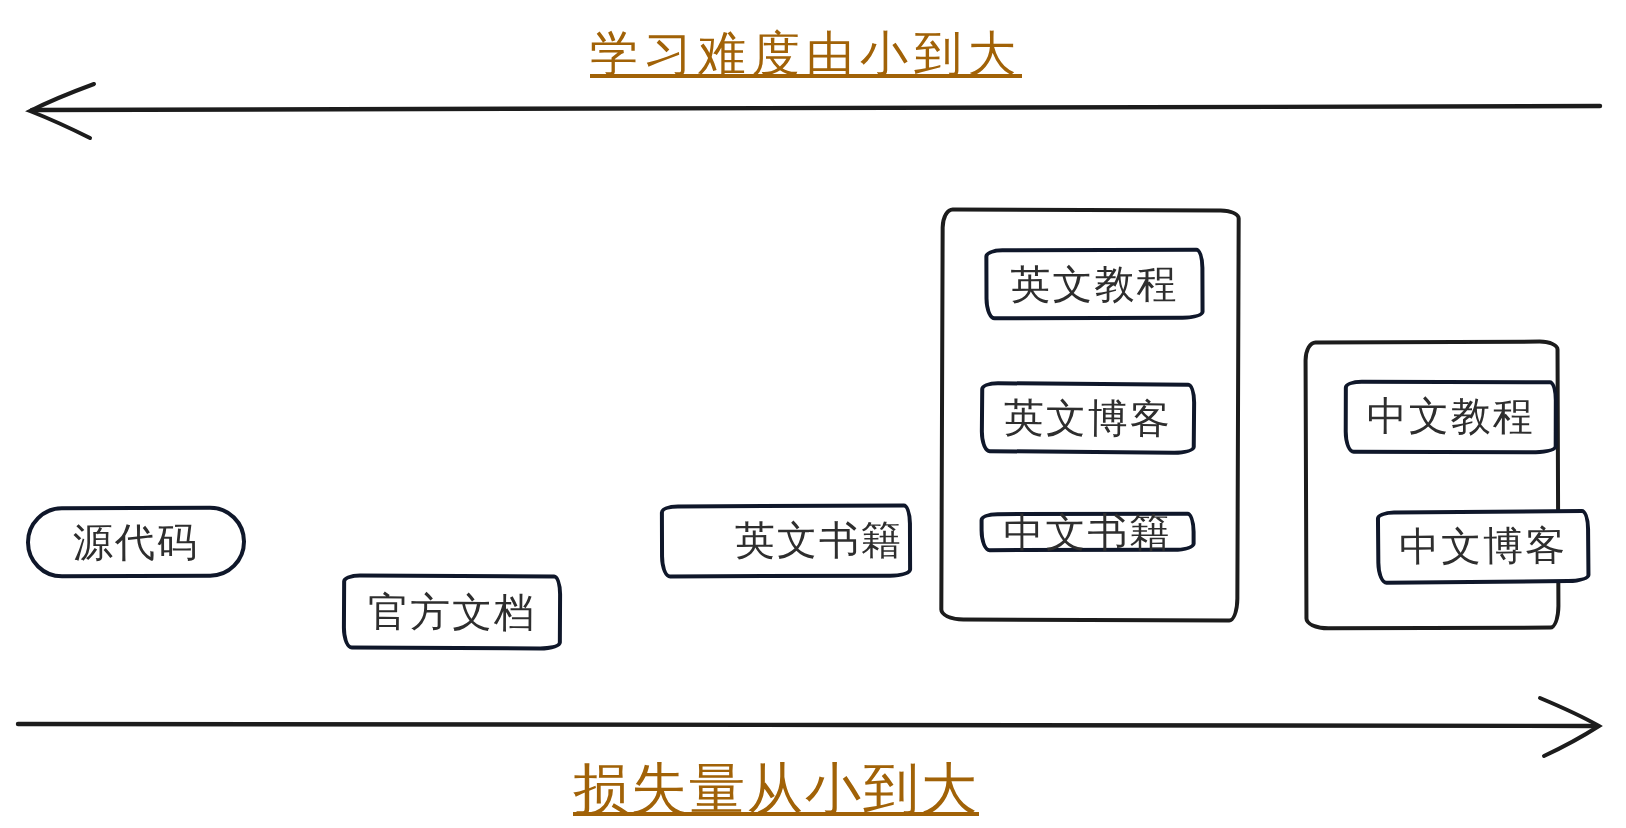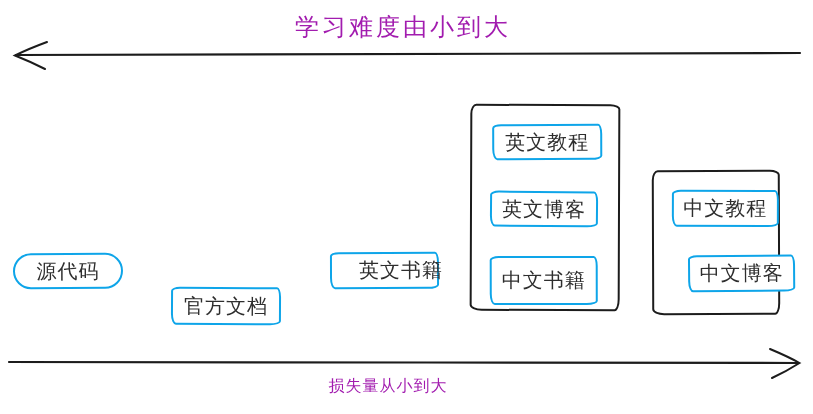--- a/index.html
+++ b/index.html
@@ -12,48 +12,49 @@
     width: 813px;
     height: 414px;
     background: #ffffff;
     font-family: "Liberation Sans", "DejaVu Sans", sans-serif;
     color: #2d2d2d;
     overflow: hidden;
   }
   .axis-label {
     position: absolute;
     white-space: nowrap;
-    color: #a21caf;
+    color: #a16207;
     transform: translateX(-50%);
+    text-decoration: underline;
   }
   .axis-label.top {
     left: 403px;
     top: 11px;
     font-size: 24px;
     letter-spacing: 3px;
   }
   .axis-label.bottom {
     left: 388px;
     top: 376px;
-    font-size: 16px;
+    font-size: 28px;
     letter-spacing: 1px;
   }
   .arrow-svg {
     position: absolute;
     left: 0;
     width: 813px;
     overflow: visible;
   }
   .arrow-svg.top { top: 36px; height: 42px; }
   .arrow-svg.bottom { top: 344px; height: 46px; }
 
   
   .sketch-box {
     position: absolute;
-    border: 2px solid #0ea5e9;
+    border: 2px solid #0f172a;
     border-radius: 9px 4px 11px 5px / 4px 10px 4px 11px;
     background: #ffffff;
     display: flex;
     align-items: center;
     justify-content: center;
     box-sizing: border-box;
   }
   .sketch-box .lbl {
     font-size: 20px;
     letter-spacing: 1px;
@@ -63,27 +64,27 @@
   .group-box {
     position: absolute;
     border: 2px solid #1c1c1c;
     border-radius: 6px 10px 5px 12px / 10px 5px 12px 6px;
     background: #ffffff;
     box-sizing: border-box;
   }
   
   .b-src  { left: 13px;  top: 253px; width: 110px; height: 36px; transform: rotate(-0.25deg); border-radius: 18px; }
   .b-doc  { left: 171px; top: 252px; width: 110px; height: 38px; transform: rotate(0.3deg); margin-top: 35px; }
-  .b-enbk { left: 330px; top: 252px; width: 109px; height: 37px; transform: rotate(-0.2deg); padding-left: 33px; }
+  .b-enbk { left: 330px; top: 252px; width: 126px; height: 37px; transform: rotate(-0.2deg); padding-left: 33px; }
 
   
   .g1 { left: 470px; top: 104px; width: 150px; height: 207px; transform: rotate(0.2deg); }
   .g1 .b-entut { left: 20px; top: 18px;  width: 110px; height: 36px; transform: rotate(-0.4deg); }
   .g1 .b-enblg { left: 18px; top: 85px;  width: 108px; height: 36px; transform: rotate(0.3deg); }
-  .g1 .b-cnbk  { left: 18px; top: 150px; width: 108px; height: 49px; transform: rotate(-0.3deg); }
+  .g1 .b-cnbk  { left: 18px; top: 150px; width: 108px; height: 20px; transform: rotate(-0.3deg); }
 
   
   .g2 { left: 652px; top: 170px; width: 128px; height: 145px; transform: rotate(-0.2deg); }
   .g2 .b-cntut { left: 18px; top: 18px; width: 107px; height: 37px; transform: rotate(0.35deg); }
   .g2 .b-cnblg { left: 34px; top: 83px; width: 107px; height: 37px; transform: rotate(-0.3deg); }
 </style>
 </head>
 <body>
 
 <div class="stage">

